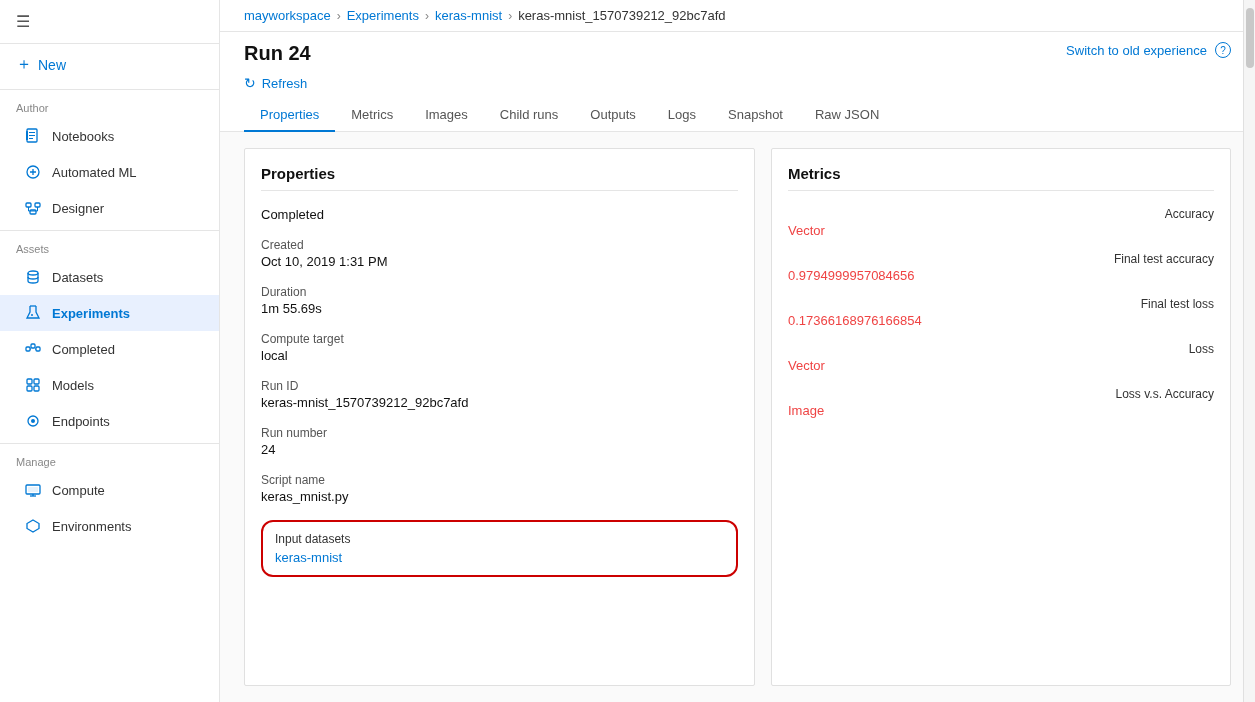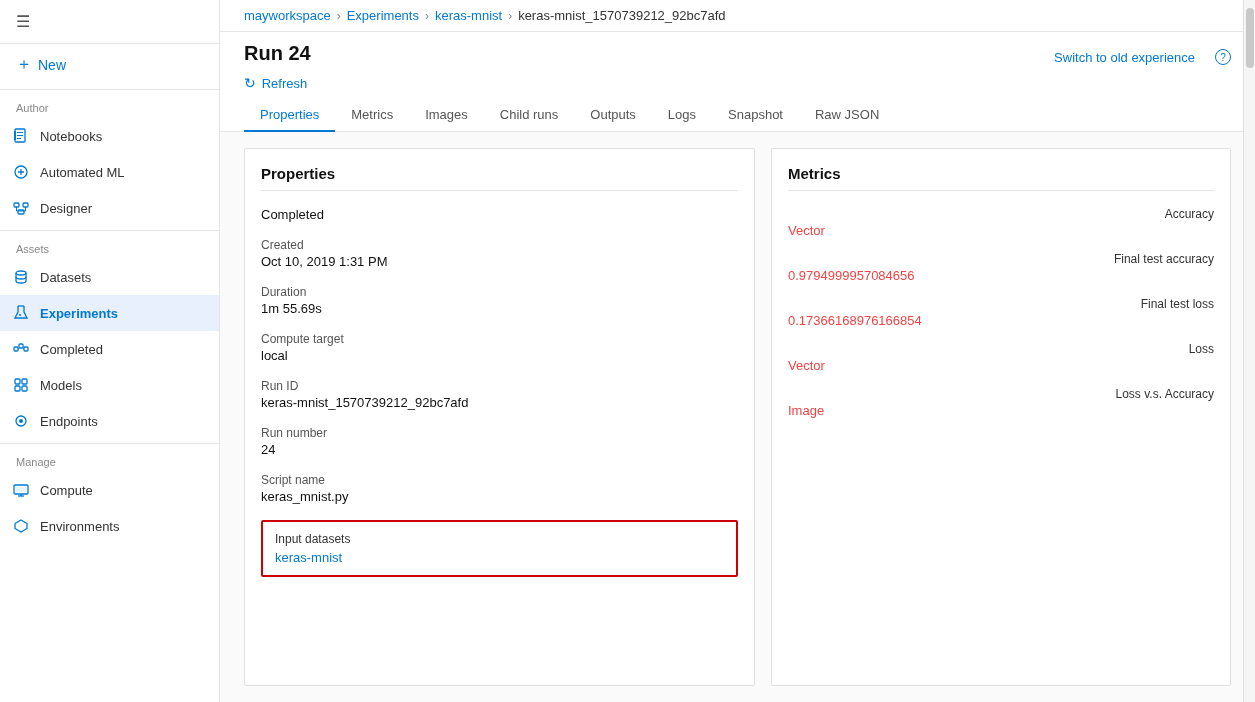--- a/index.html
+++ b/index.html
@@ -35,21 +35,21 @@
     .sidebar-section-label {
       font-size: 11px;
       color: #888;
       padding: 8px 16px 4px;
       text-transform: none;
     }
     .sidebar-item {
       display: flex;
       align-items: center;
       gap: 10px;
-      padding: 9px 12px;
+      padding: 9px 24px;
       cursor: pointer;
       color: #333;
       font-size: 13px;
     }
     .sidebar-item.active { background: #e8f0fe; color: #0078d4; font-weight: 600; }
     .sidebar-item .icon { width: 18px; height: 18px; display: flex; align-items: center; justify-content: center; }
     .sidebar-divider { border: none; border-top: 1px solid #e5e5e5; margin: 4px 0; }
 
     
     .main {
@@ -71,30 +71,30 @@
       background: #fff;
       color: #0078d4;
     }
     .breadcrumb-sep { color: #888; font-size: 12px; }
     .breadcrumb-item { cursor: pointer; }
     .breadcrumb-current { color: #333; cursor: default; }
 
     
     .header-row {
       display: flex;
-      align-items: flex-end;
+      align-items: flex-start;
       justify-content: space-between;
       padding: 10px 24px 6px;
       background: #fff;
     }
     .page-title { font-size: 20px; font-weight: 600; color: #111; }
     .switch-link {
       display: flex;
       align-items: center;
-      gap: 20px;
+      gap: 8px;
       color: #0078d4;
       cursor: pointer;
       font-size: 13px;
     }
 
     
     .refresh-row {
       padding: 4px 24px 8px;
       display: flex;
       align-items: center;
@@ -172,21 +172,21 @@
       margin-bottom: 2px;
     }
     .prop-value {
       font-size: 13px;
       color: #111;
     }
 
     
     .input-datasets-box {
       border: 2px solid #c00;
-      border-radius: 2px;
+      border-radius: 12px;
       padding: 10px 12px;
       margin-top: 8px;
     }
     .input-datasets-label {
       font-size: 12px;
       color: #333;
       margin-bottom: 4px;
     }
     .link { color: #0078d4; cursor: pointer; font-size: 13px; }
 

